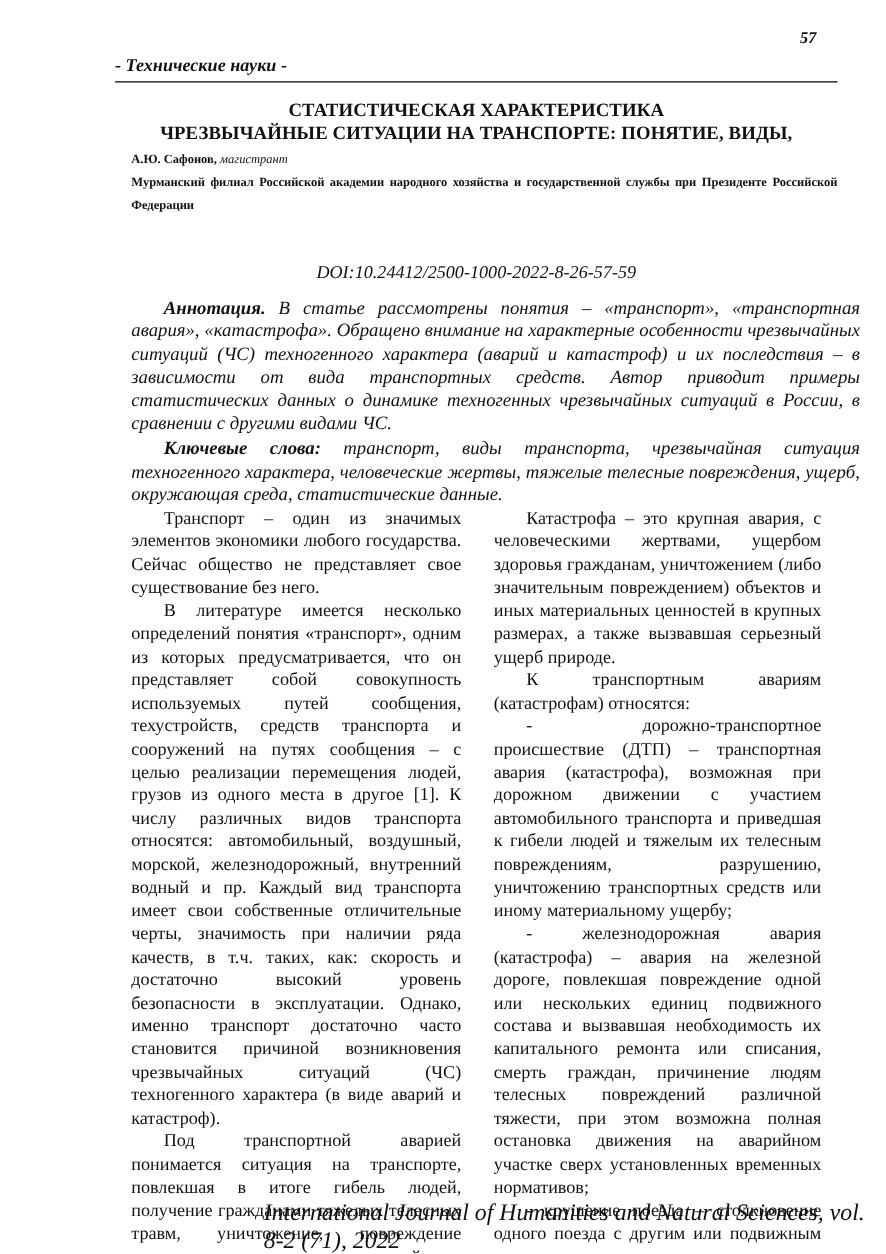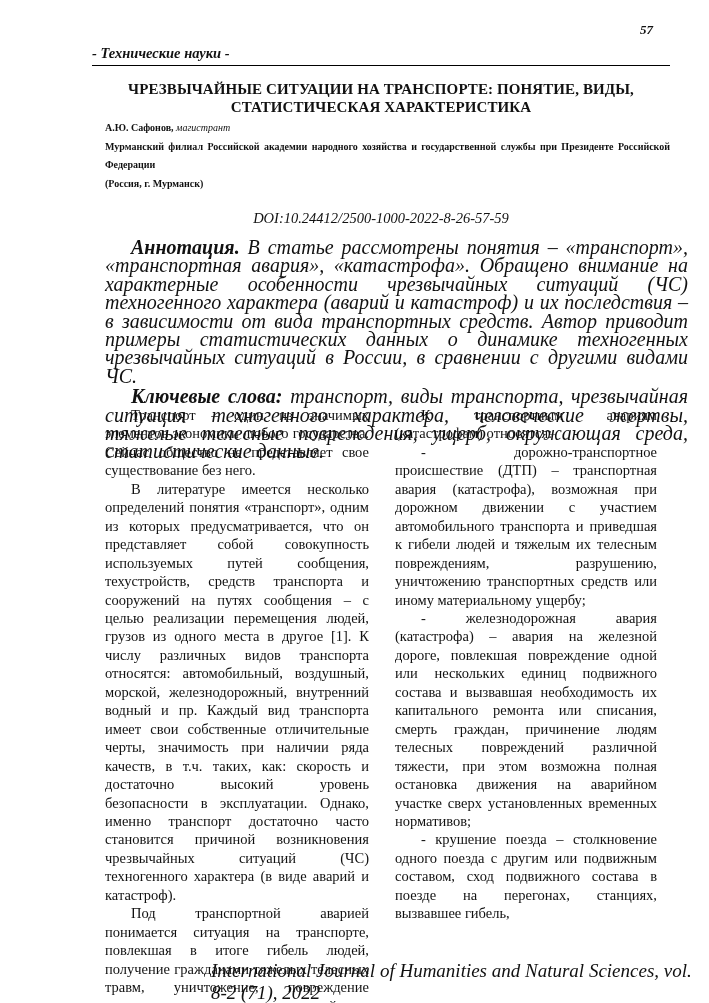--- a/index.html
+++ b/index.html
@@ -9,69 +9,69 @@
   .section-title { position:absolute; left:92px; width:578px; top:45px; text-align:left;
                    font-size:14.5px; font-weight:bold; font-style:italic; }
   .header-rule { position:absolute; left:92px; width:578px; top:65px; height:0; border-top:1.3px solid #000; }
   .article-title { position:absolute; left:92px; width:578px; top:80px; text-align:center;
                    font-size:15px; font-weight:bold; line-height:18px; letter-spacing:0.1px; }
   .authors { position:absolute; left:105px; width:565px; top:119px; font-size:10px; line-height:18.5px; }
   .authors .name { font-weight:bold; }
   .authors .role { font-style:italic; }
   .authors .aff { font-weight:bold; text-align:justify; }
   .doi { position:absolute; left:92px; width:578px; top:210px; text-align:center; font-size:14.5px; font-style:italic; }
-  .abstract { position:absolute; left:105px; width:583px; top:238px; font-size:20px; line-height:18.4px;
+  .abstract { position:absolute; left:105px; width:583px; top:238px; font-size:15px; line-height:18.4px;
               font-style:italic; text-align:justify; }
   .abstract p { margin:0; text-indent:26px; }
   .abstract .label { font-weight:bold; }
   .abstract .kw { margin-top:2px; }
   .col { position:absolute; top:406px; font-size:14.5px; line-height:18.45px; text-align:justify;
          hyphens:manual; }
   .col p { margin:0; text-indent:26px; }
   .col-left { left:105px; width:264px; }
   .col-right { left:395px; width:262px; }
   .footer { position:absolute; left:211px; top:960px; font-size:19px; font-style:italic; }
 </style>
 </head>
 <body>
 
 <div class="page-num">57</div>
 <div class="section-title">- Технические науки -</div>
 <div class="header-rule"></div>
 
 <div class="article-title">
+  <div>СТАТИСТИЧЕСКАЯ ХАРАКТЕРИСТИКА</div>
   <div>ЧРЕЗВЫЧАЙНЫЕ СИТУАЦИИ НА ТРАНСПОРТЕ: ПОНЯТИЕ, ВИДЫ,</div>
-  <div>СТАТИСТИЧЕСКАЯ ХАРАКТЕРИСТИКА</div>
 </div>
 
 <div class="authors">
   <div>
     <span class="name">А.Ю. Сафонов,</span><span class="role"> магистрант</span>
   </div>
   <div class="aff">Мурманский филиал Российской академии народного хозяйства и государственной службы при Президенте Российской Федерации</div>
-  <div class="aff">(Россия, г. Мурманск)</div>
 </div>
 
 <div class="doi">DOI:10.24412/2500-1000-2022-8-26-57-59</div>
 
 <div class="abstract">
   <p>
     <span class="label">Аннотация.</span><span> В статье рассмотрены понятия – «транспорт», «транспортная авария», «катастрофа». Обращено внимание на характерные особенности чрезвычайных ситуаций (ЧС) техногенного характера (аварий и катастроф) и их последствия – в зависимости от вида транспортных средств. Автор приводит примеры статистических данных о динамике техногенных чрезвычайных ситуаций в России, в сравнении с другими видами ЧС.</span>
   </p>
   <p class="kw">
     <span class="label">Ключевые слова:</span><span> транспорт, виды транспорта, чрезвычайная ситуация техногенного характера, человеческие жертвы, тяжелые телесные повреждения, ущерб, окружающая среда, статистические данные.</span>
   </p>
 </div>
 
 <div class="col col-left">
   <p>Транспорт – один из значимых элементов экономики любого государства. Сейчас общество не представляет свое существование без него.</p>
   <p>В литературе имеется несколько определений понятия «транспорт», одним из которых предусматривается, что он представляет собой совокупность используемых путей сообщения, техустройств, средств транспорта и сооружений на путях сообщения – с целью реализации перемещения людей, грузов из одного места в другое [1]. К числу различных видов транспорта относятся: автомобильный, воздушный, морской, железнодорожный, внутренний водный и пр. Каждый вид транспорта имеет свои собственные отличительные черты, значимость при наличии ряда качеств, в т.ч. таких, как: скорость и достаточно высокий уровень безопасности в эксплуатации. Однако, именно транспорт достаточно часто становится причиной возникновения чрезвычайных ситуаций (ЧС) техногенного характера (в виде аварий и катастроф).</p>
   <p>Под транспортной аварией понимается ситуация на транспорте, повлекшая в итоге гибель людей, получение гражданами тяжелых телесных травм, уничтожение, повреждение транспортных средств, сооружений или нанесение ущерба окружающей природной среде.</p>
 </div>
 
 <div class="col col-right">
+  <p>Катастрофа – это крупная авария, с человеческими жертвами, ущербом здоровья гражданам, уничтожением (либо значительным повреждением) объектов и иных материальных ценностей в крупных размерах, а также вызвавшая серьезный ущерб природе.</p>
   <p>К транспортным авариям (катастрофам) относятся:</p>
   <p>- дорожно-транспортное происшествие (ДТП) – транспортная авария (катастрофа), возможная при дорожном движении с участием автомобильного транспорта и приведшая к гибели людей и тяжелым их телесным повреждениям, разрушению, уничтожению транспортных средств или иному материальному ущербу;</p>
   <p>- железнодорожная авария (катастрофа) – авария на железной дороге, повлекшая повреждение одной или нескольких единиц подвижного состава и вызвавшая необходимость их капитального ремонта или списания, смерть граждан, причинение людям телесных повреждений различной тяжести, при этом возможна полная остановка движения на аварийном участке сверх установленных временных нормативов;</p>
   <p>- крушение поезда – столкновение одного поезда с другим или подвижным составом, сход подвижного состава в поезде на перегонах, станциях, вызвавшее гибель,</p>
 </div>
 
 <div class="footer">International Journal of Humanities and Natural Sciences, vol. 8-2 (71), 2022</div>
 
 </body></html>

